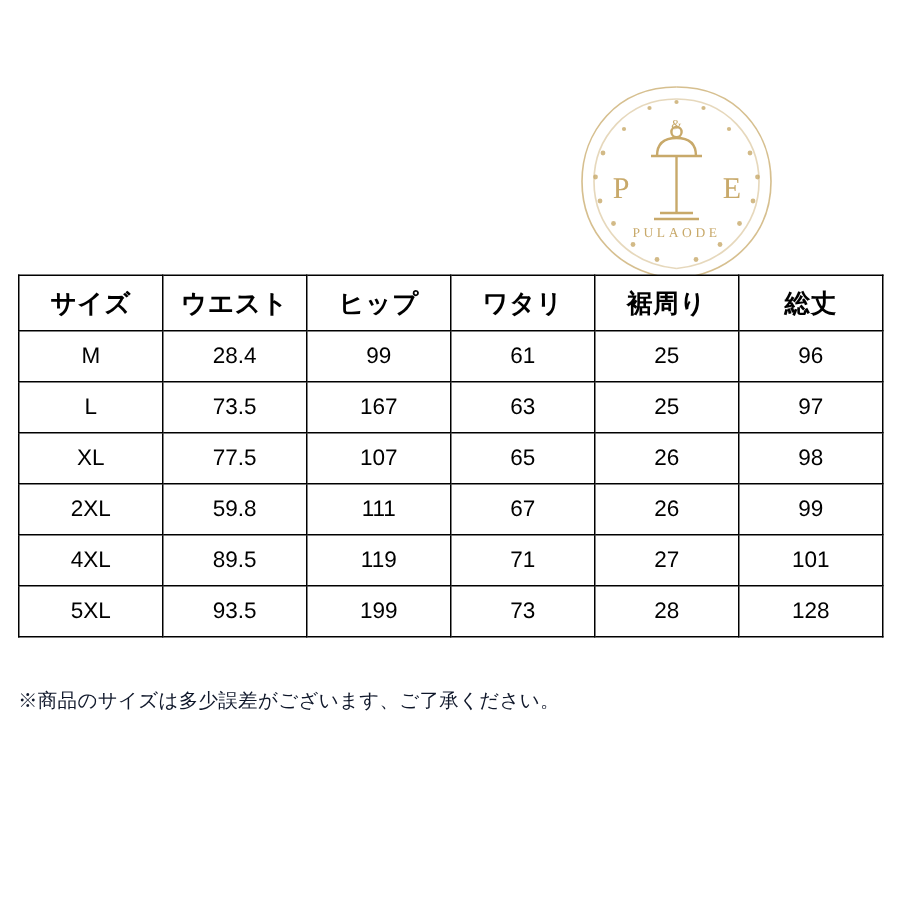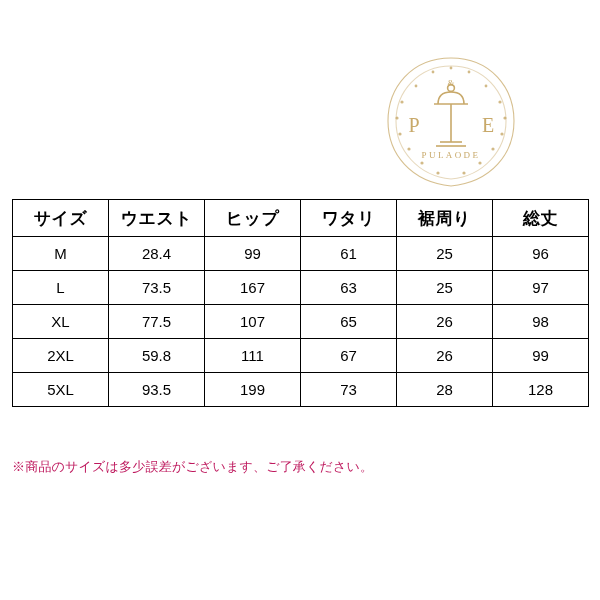--- a/index.html
+++ b/index.html
@@ -31,21 +31,21 @@
   .logo-svg {
     display: block;
     width: 150px;
     height: 150px;
   }
 
   
   .size-table {
     position: absolute;
     left: 12px;
-    top: 199px;
+    top: 183px;
     width: 576px;
     border-collapse: collapse;
     table-layout: fixed;
   }
   .size-table th,
   .size-table td {
     border: 1px solid #000000;
     text-align: center;
     color: #000000;
     background: #ffffff;
@@ -67,21 +67,21 @@
   .col-thigh  { width: 96px; }
   .col-hem    { width: 96px; }
   .col-length { width: 96px; }
 
   
   .note {
     position: absolute;
     left: 12px;
     top: 458px;
     font-size: 13px;
-    color: #be185d;
+    color: #0f172a;
     letter-spacing: 0.2px;
     white-space: nowrap;
   }
 </style>
 </head>
 <body>
 
 <div class="page">
 
   <div class="logo-wrap">
@@ -175,20 +175,28 @@
       </tr>
       <tr>
         <td>2XL</td>
         <td>59.8</td>
         <td>111</td>
         <td>67</td>
         <td>26</td>
         <td>99</td>
       </tr>
       <tr>
+        <td>4XL</td>
+        <td>89.5</td>
+        <td>119</td>
+        <td>71</td>
+        <td>27</td>
+        <td>101</td>
+      </tr>
+      <tr>
         <td>5XL</td>
         <td>93.5</td>
         <td>199</td>
         <td>73</td>
         <td>28</td>
         <td>128</td>
       </tr>
     </tbody>
   </table>
 

